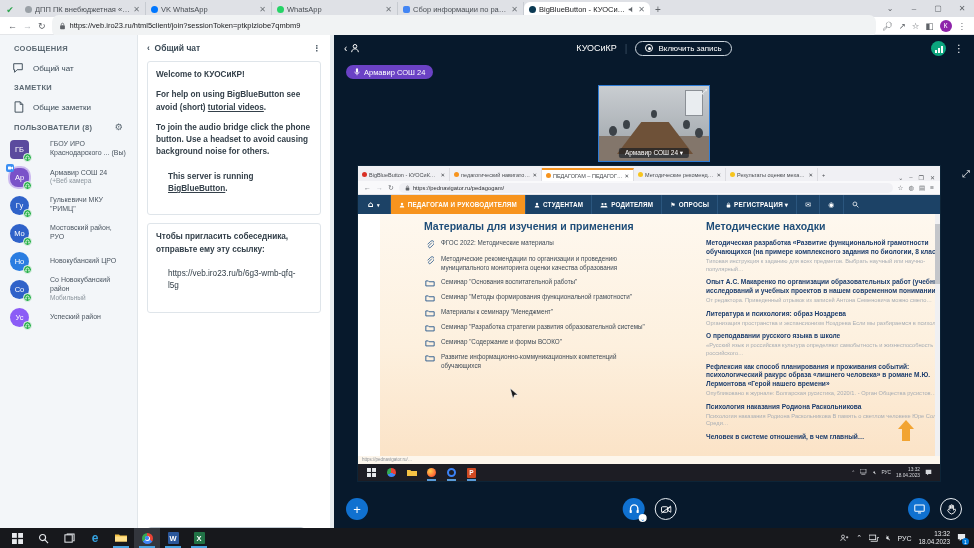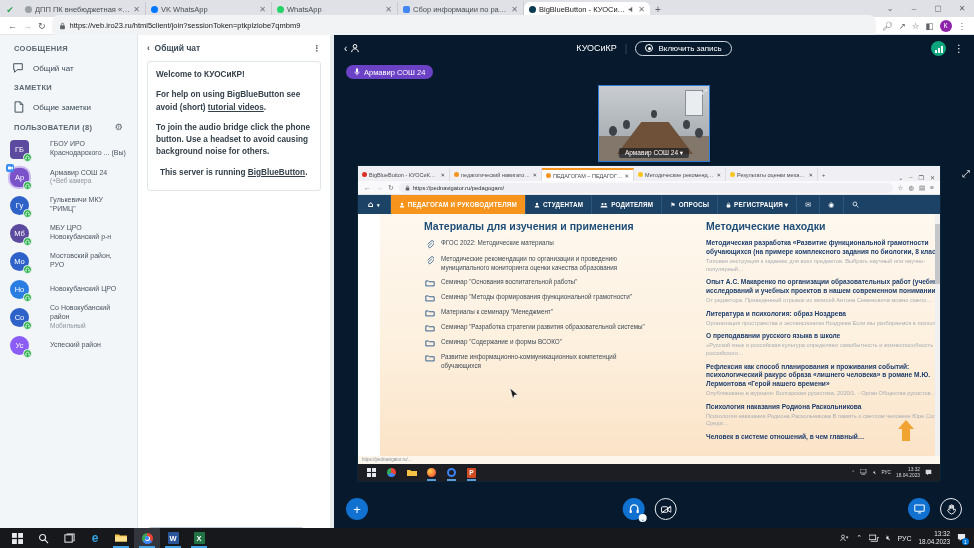--- a/index.html
+++ b/index.html
@@ -49,21 +49,21 @@
     align-items:center;justify-content:center;}
   .u-name{font-size:7px;color:#4a5560;line-height:1.25;}
   .u-sub{font-size:6.5px;color:#8a949c;line-height:1.2;}
 
   .chat{left:138px;top:0;width:196px;height:493px;background:#fff;border-right:4px solid #e8ecef;padding:6px 9px;}
   .chat-h{display:flex;align-items:center;justify-content:space-between;font-size:8.5px;font-weight:bold;color:#3b4a56;
     padding:2px 0 8px 0;}
   .chat-box{border:1px solid #dfe5ea;border-radius:3px;padding:7px 8px;font-size:8.2px;color:#34404a;line-height:1.5;
     margin-bottom:8px;font-weight:bold;}
   .chat-box p{margin:0 0 8px 0;}
-  .chat-box p:last-child{margin:4px;}
+  .chat-box p:last-child{margin:12px;}
   .chat-link{text-decoration:underline;}
   .chat-input-row{position:absolute;left:147px;top:492px;width:182px;display:flex;align-items:center;gap:5px;}
   .chat-input{flex:1;height:20px;border:1px solid #c3ccd4;border-radius:4px;font-size:7.5px;padding:0 6px;color:#333;
     font-family:"Liberation Sans",sans-serif;}
   .chat-input::placeholder{color:#9aa5ad;}
   .send-btn{width:19px;height:19px;border-radius:50%;background:#1071d0;display:flex;align-items:center;justify-content:center;}
 
   .mainarea{left:334px;top:0;width:640px;height:493px;background:#07192c;}
   .topbar{left:0;top:0;width:640px;height:26px;display:flex;align-items:center;padding:0 10px;color:#fff;}
   .tb-center{position:absolute;left:0;right:0;display:flex;align-items:center;justify-content:center;gap:8px;}
@@ -298,36 +298,20 @@
                 <rect x="7" y="6" width="2" height="3" fill="#fff"></rect>
               </svg>
             </span>
         </div>
         <div>
             <div class="u-name">Гулькевичи МКУ "РИМЦ"</div>
             <div class="u-sub"></div>
           </div>
       </div>
       <div class="user-row">
-        <div class="uav" style="background:#5b4a9e">
-          <span>Мб</span>
-          <span class="hp">
-              <svg width="5" height="5" viewBox="0 0 10 10">
-                <path d="M2 7V5a3 3 0 016 0v2" stroke="#fff" fill="none" stroke-width="1.6"></path>
-                <rect x="1" y="6" width="2" height="3" fill="#fff"></rect>
-                <rect x="7" y="6" width="2" height="3" fill="#fff"></rect>
-              </svg>
-            </span>
-        </div>
-        <div>
-            <div class="u-name">МБУ ЦРО Новокубанский р-н</div>
-            <div class="u-sub"></div>
-          </div>
-      </div>
-      <div class="user-row">
         <div class="uav" style="background:#2f62c9">
           <span>Мо</span>
           <span class="hp">
               <svg width="5" height="5" viewBox="0 0 10 10">
                 <path d="M2 7V5a3 3 0 016 0v2" stroke="#fff" fill="none" stroke-width="1.6"></path>
                 <rect x="1" y="6" width="2" height="3" fill="#fff"></rect>
                 <rect x="7" y="6" width="2" height="3" fill="#fff"></rect>
               </svg>
             </span>
         </div>
@@ -389,20 +373,24 @@
     <div class="abs chat">
       <div class="chat-h">
         <span>‹&nbsp;&nbsp;<span>Общий чат</span></span>
         <span class="ico" style="color:#5a6771">⋮</span>
       </div>
       <div class="chat-box">
         <p><span>Welcome to </span><b>КУОСиКР</b><span>!</span></p>
         <p><span>For help on using BigBlueButton see avoid (short) </span><span class="chat-link">tutorial videos</span><span>.</span></p>
         <p>To join the audio bridge click the phone button. Use a headset to avoid causing background noise for others.</p>
         <p><span>This server is running </span><span class="chat-link">BigBlueButton</span><span>.</span></p>
+      </div>
+      <div class="chat-box">
+        <p>Чтобы пригласить собеседника, отправьте ему эту ссылку:</p>
+        <p style="font-weight:normal">https://veb.iro23.ru/b/6g3-wmb-qfq-l5g</p>
       </div>
     </div>
     <div class="chat-input-row abs">
       <input class="chat-input" placeholder="Отправить сообщение Общий чат" style="">
       <div class="send-btn">
         <svg width="9" height="9" viewBox="0 0 12 12">
             <path d="M1 11L11 6 1 1l2 5z" fill="#fff"></path>
           </svg>
       </div>
     </div>

